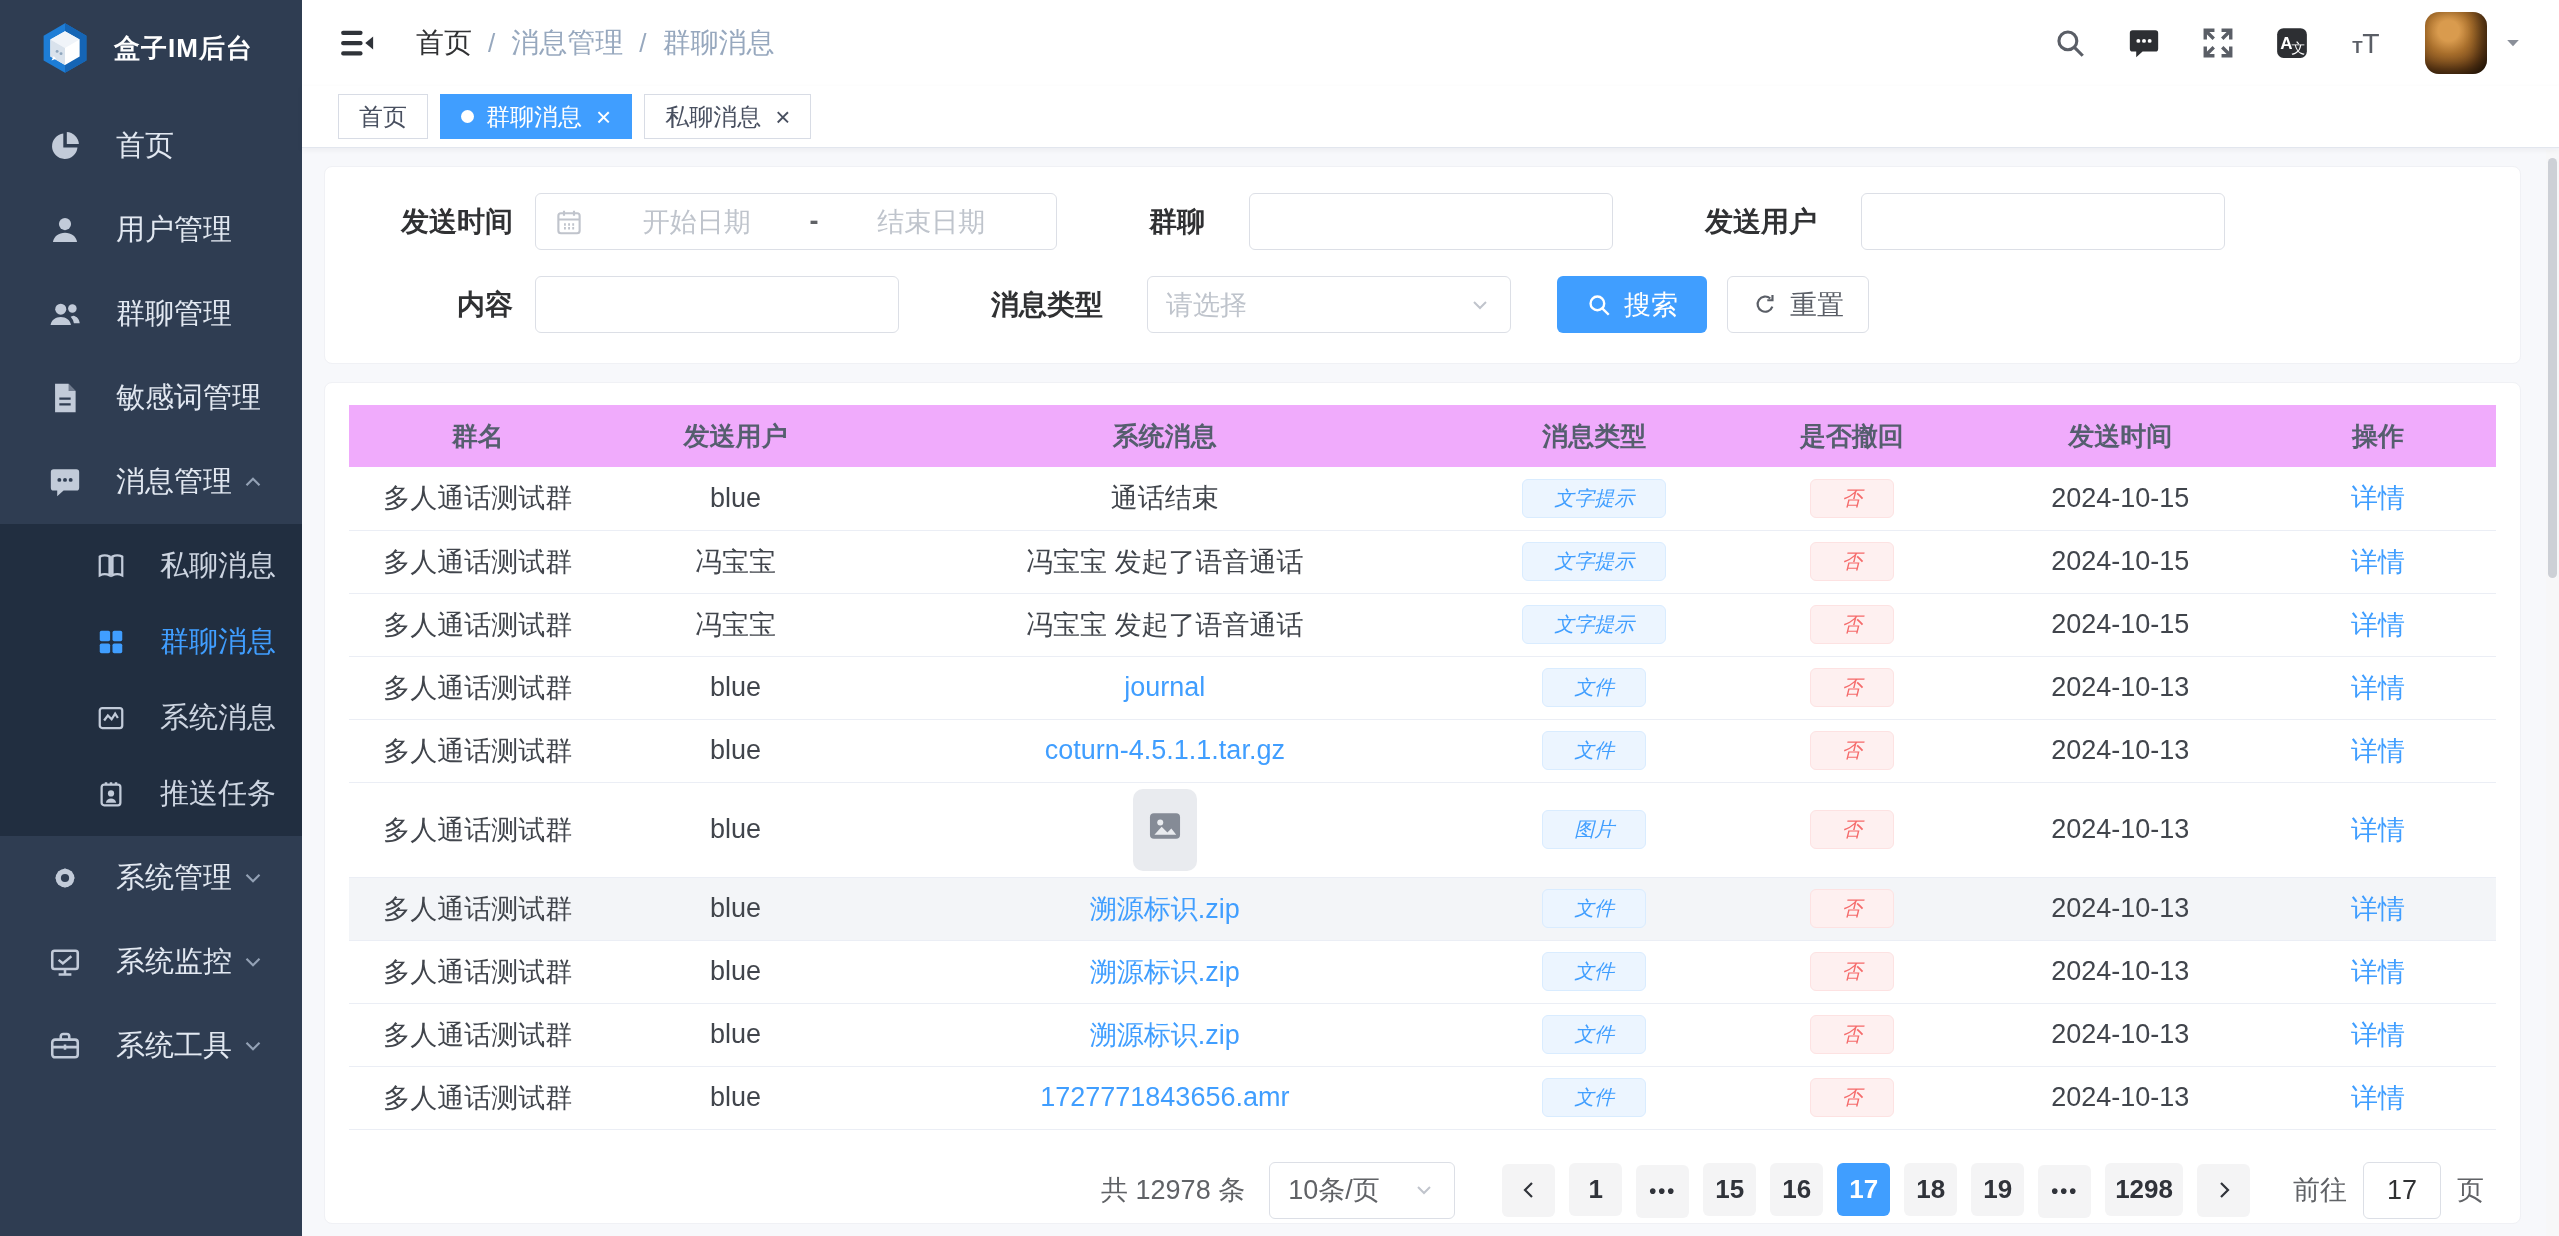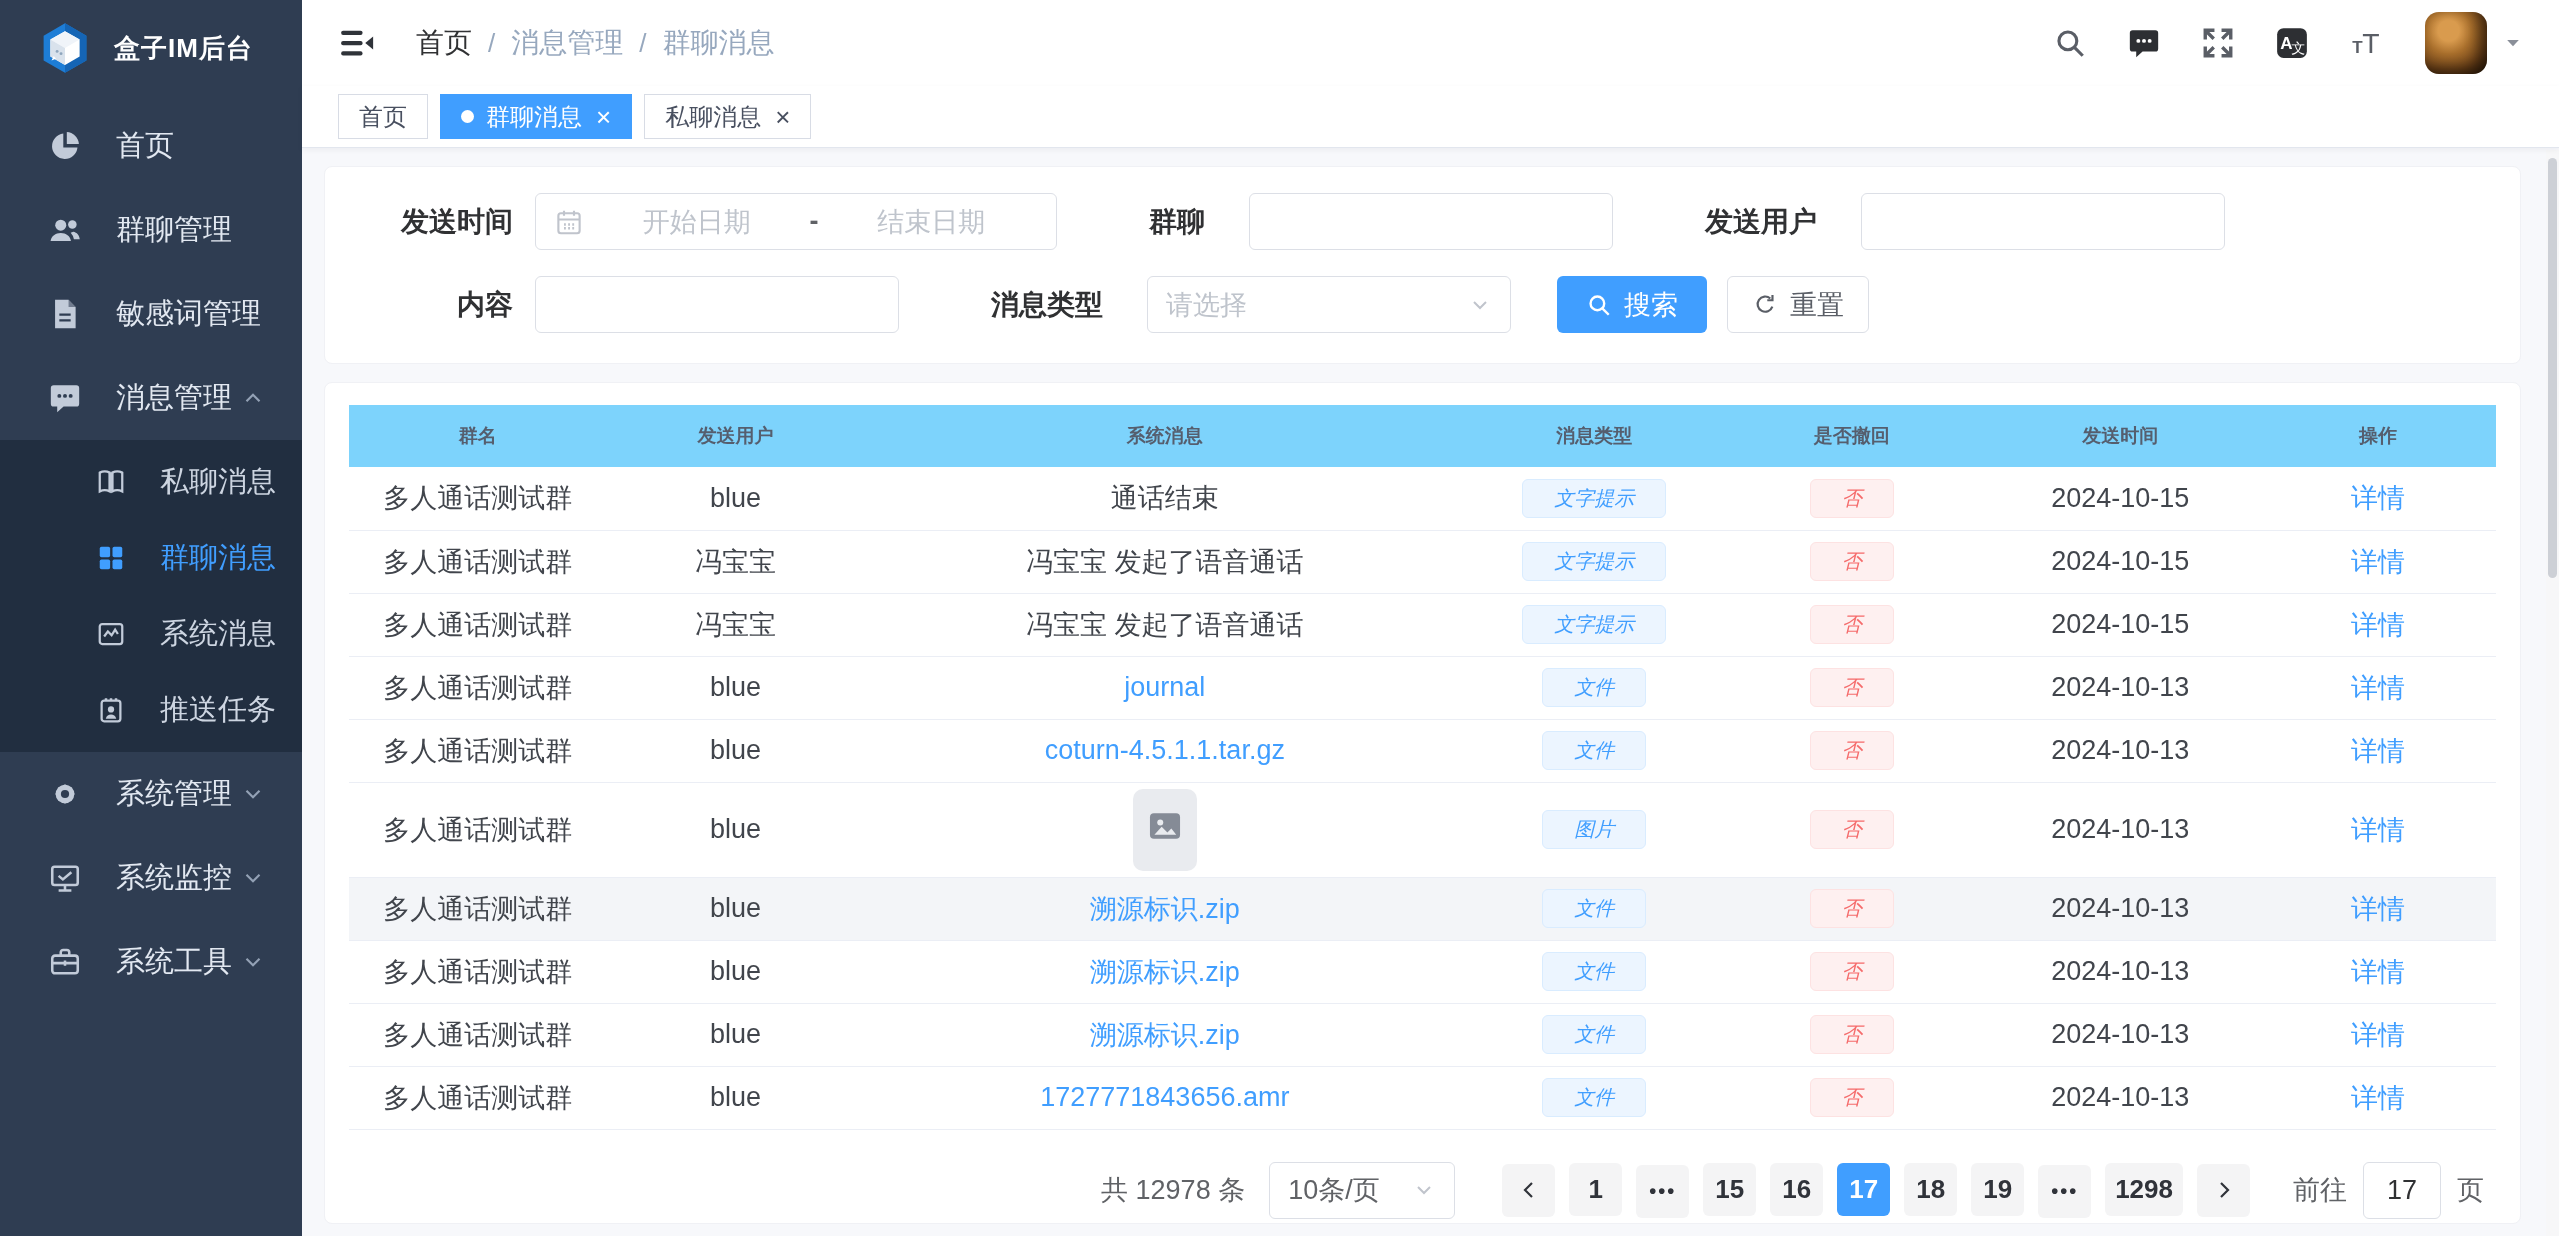--- a/index.html
+++ b/index.html
@@ -71,21 +71,21 @@
   .select-box .sel-arrow { color:#c0c4cc; display:flex; }
   .select-box .sel-arrow svg { width:24px; height:24px; }
   .btn { height:57px; border-radius:6px; font-size:27px; display:inline-flex; align-items:center; justify-content:center; cursor:pointer; border:1px solid transparent; font-family:inherit; }
   .btn svg { width:26px; height:26px; margin-right:12px; }
   .btn-primary { background:#409eff; color:#fff; padding:0 28px; margin-left:46px; }
   .btn-plain { background:#fff; color:#5a5e66; border-color:#dcdfe6; padding:0 24px; margin-left:20px; }
 
   
   .table-card { padding:22px 24px 0 24px; height:842px; position:relative; }
   table { width:100%; border-collapse:collapse; table-layout:fixed; }
-  thead th { background:#7dd3fc; height:62px; font-size:19px; color:#555e6e; font-weight:bold; text-align:center; }
+  thead th { background:#f0abfc; height:62px; font-size:26px; color:#555e6e; font-weight:bold; text-align:center; }
   tbody td { height:63px; text-align:center; font-size:27px; color:#41454c; border-bottom:1px solid #ebeef5; padding:6px 4px; }
   tbody tr.hl td { background:#f3f5f8; }
   .cell-link { color:#409eff; cursor:pointer; text-decoration:none; }
   .badge { display:inline-block; font-size:20px; border-radius:6px; padding:6px 31px; line-height:1.25;font-style:italic; }
   .badge-blue { background:#ecf5ff; border:1px solid #d9ecff; color:#409eff; }
   .badge-red { background:#fef0f0; border:1px solid #fde2e2; color:#f56c6c; }
   .img-ph { width:64px; height:82px; background:#e9ebef; border-radius:10px; display:inline-flex; align-items:center; justify-content:center; vertical-align:middle; cursor:pointer; }
   .img-ph svg { width:38px; height:38px; color:#858b96; }
 
   
@@ -128,20 +128,29 @@
     </div>
     <nav class="menu">
         <div class="menu-item">
           <span class="mi-icon">
             <svg viewBox="0 0 24 24" fill="currentColor">
               <path d="M10.8 3.2A9 9 0 1020.8 13h-10z"></path>
               <path d="M13.3 2.2a9 9 0 018.5 8.3h-8.5z"></path>
             </svg>
           </span>
           <span class="mi-label">首页</span>
+        </div>
+        <div class="menu-item">
+          <span class="mi-icon">
+            <svg viewBox="0 0 24 24" fill="currentColor">
+              <circle cx="12" cy="7.8" r="4.3"></circle>
+              <path d="M3.5 20.5c.6-4.1 4.1-6.6 8.5-6.6s7.9 2.5 8.5 6.6z"></path>
+            </svg>
+          </span>
+          <span class="mi-label">用户管理</span>
         </div>
         <div class="menu-item">
           <span class="mi-icon">
             <svg viewBox="0 0 24 24" fill="currentColor">
               <circle cx="9" cy="8.6" r="3.9"></circle>
               <path d="M1.8 19.8c.5-3.6 3.5-5.7 7.2-5.7s6.7 2.1 7.2 5.7z"></path>
               <circle cx="17.2" cy="8.2" r="3"></circle>
               <path d="M17.8 13.2c2.7.5 4.3 2.4 4.6 5.3h-4.1a8.9 8.9 0 00-2.3-4.6z"></path>
             </svg>
           </span>

